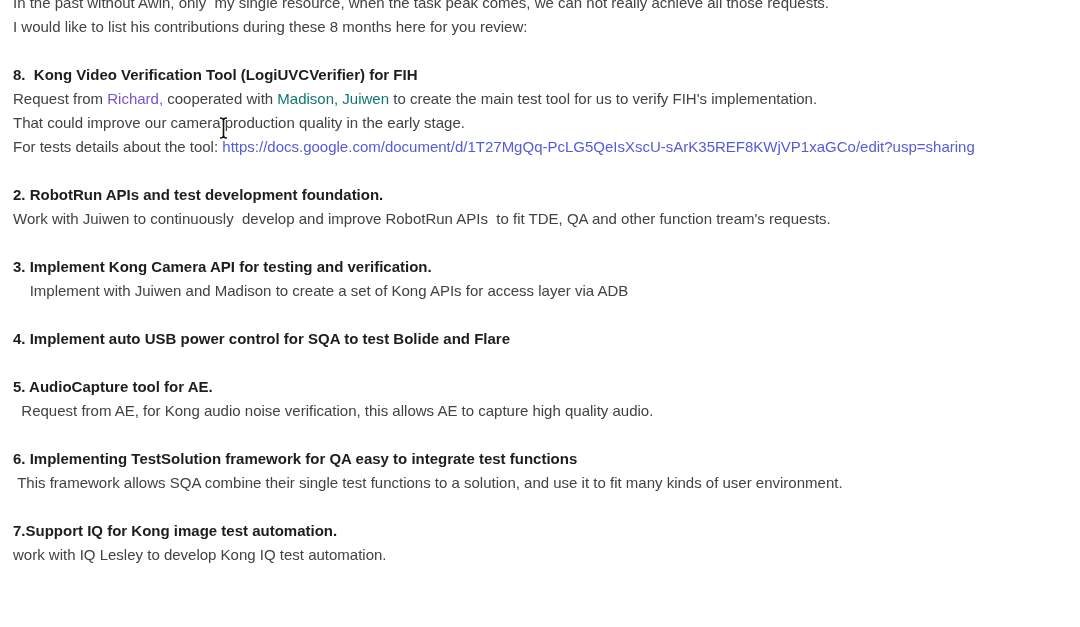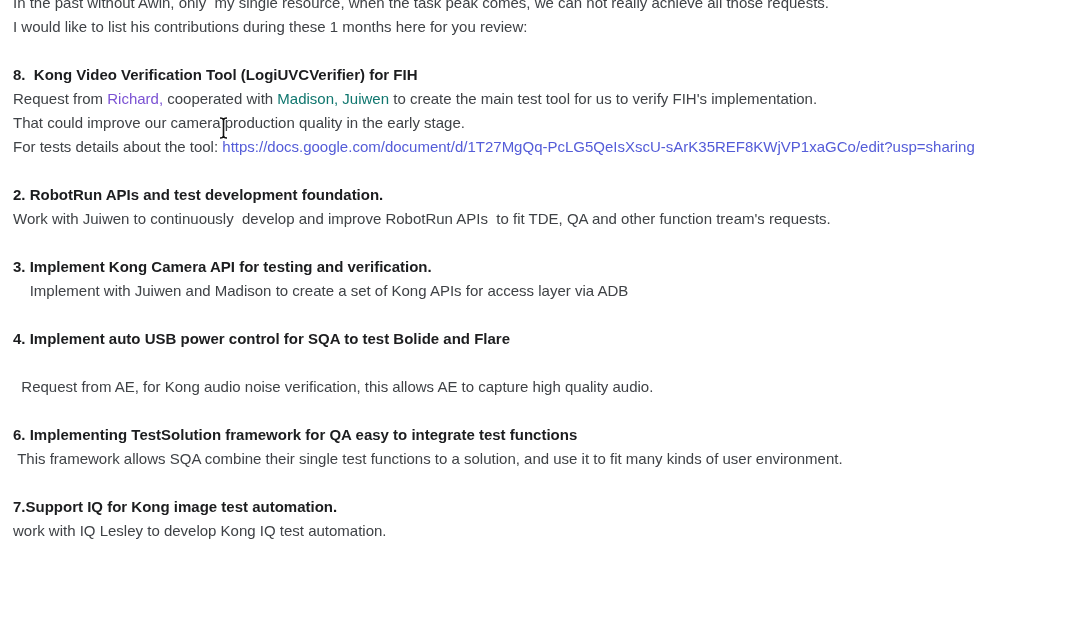--- a/index.html
+++ b/index.html
@@ -54,21 +54,21 @@
     height: 24px;
     pointer-events: none;
   }
 </style>
 </head>
 <body>
 
 <div class="doc">
 
   <div class="line">In the past without Awin, only  my single resource, when the task peak comes, we can not really achieve all those requests.</div>
-  <div class="line">I would like to list his contributions during these 1 months here for you review:</div>
+  <div class="line">I would like to list his contributions during these 8 months here for you review:</div>
 
   <div class="blank"></div>
 
   <div class="line heading">8.  Kong Video Verification Tool (LogiUVCVerifier) for FIH</div>
   <div class="line"><span>Request from </span><span class="name-purple">Richard,</span><span> cooperated with </span><span class="name-blue">Madison, Juiwen</span><span> to create the main test tool for us to verify FIH's implementation.</span></div>
   <div class="line">That could improve our camera production quality in the early stage.</div>
   <div class="line"><span>For tests details about the tool: </span><span class="doc-link">https://docs.google.com/document/d/1T27MgQq-PcLG5QeIsXscU-sArK35REF8KWjVP1xaGCo/edit?usp=sharing</span></div>
 
   <div class="blank"></div>
 
@@ -79,20 +79,21 @@
 
   <div class="line heading">3. Implement Kong Camera API for testing and verification.</div>
   <div class="line">    Implement with Juiwen and Madison to create a set of Kong APIs for access layer via ADB</div>
 
   <div class="blank"></div>
 
   <div class="line heading">4. Implement auto USB power control for SQA to test Bolide and Flare</div>
 
   <div class="blank"></div>
 
+  <div class="line heading">5. AudioCapture tool for AE.</div>
   <div class="line">  Request from AE, for Kong audio noise verification, this allows AE to capture high quality audio.</div>
 
   <div class="blank"></div>
 
   <div class="line heading">6. Implementing TestSolution framework for QA easy to integrate test functions</div>
   <div class="line"> This framework allows SQA combine their single test functions to a solution, and use it to fit many kinds of user environment.</div>
 
   <div class="blank"></div>
 
   <div class="line heading">7.Support IQ for Kong image test automation.</div>

